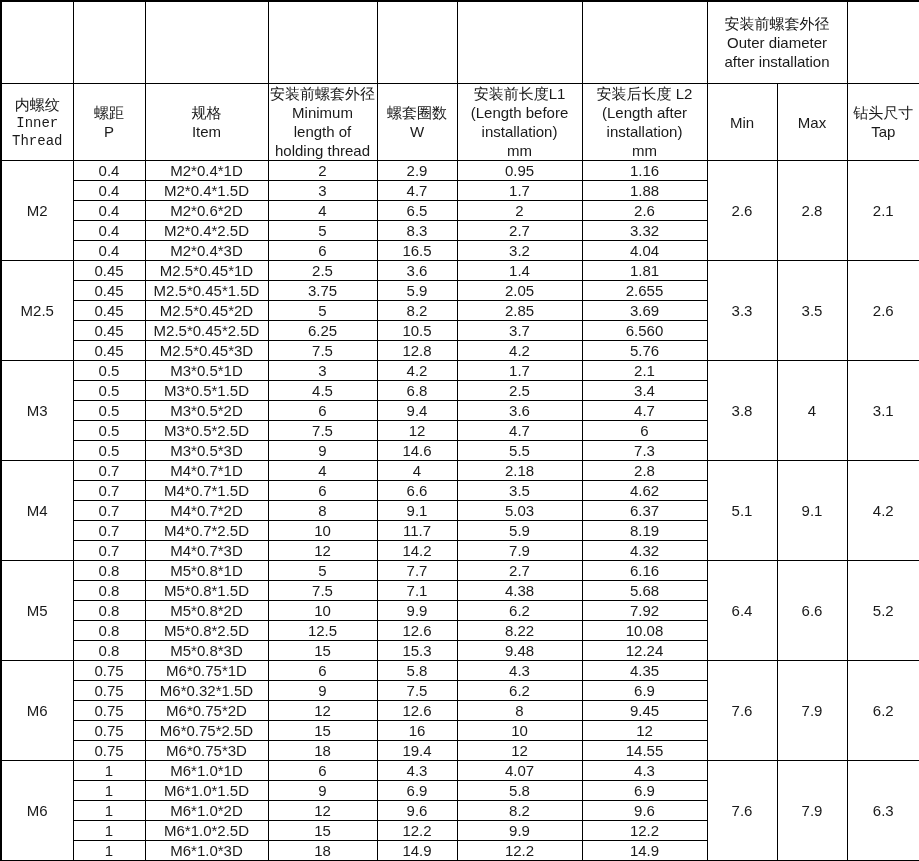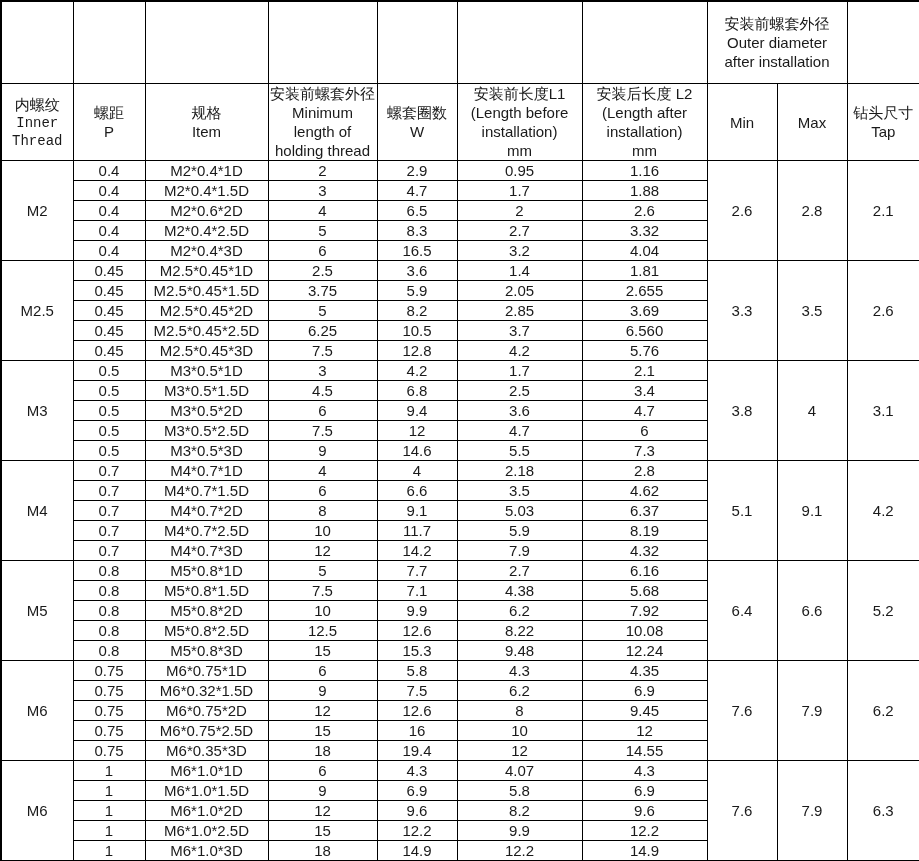--- a/index.html
+++ b/index.html
@@ -381,21 +381,21 @@
         <tr>
           <td>0.75</td>
           <td class="item-cell">M6*0.75*2.5D</td>
           <td>15</td>
           <td>16</td>
           <td>10</td>
           <td>12</td>
         </tr>
         <tr>
           <td>0.75</td>
-          <td class="item-cell">M6*0.35*3D</td>
+          <td class="item-cell">M6*0.75*3D</td>
           <td>18</td>
           <td>19.4</td>
           <td>12</td>
           <td>14.55</td>
         </tr>
         <tr>
           <td rowspan="5" class="thread-cell">M6</td>
           <td>1</td>
           <td class="item-cell">M6*1.0*1D</td>
           <td>6</td>

